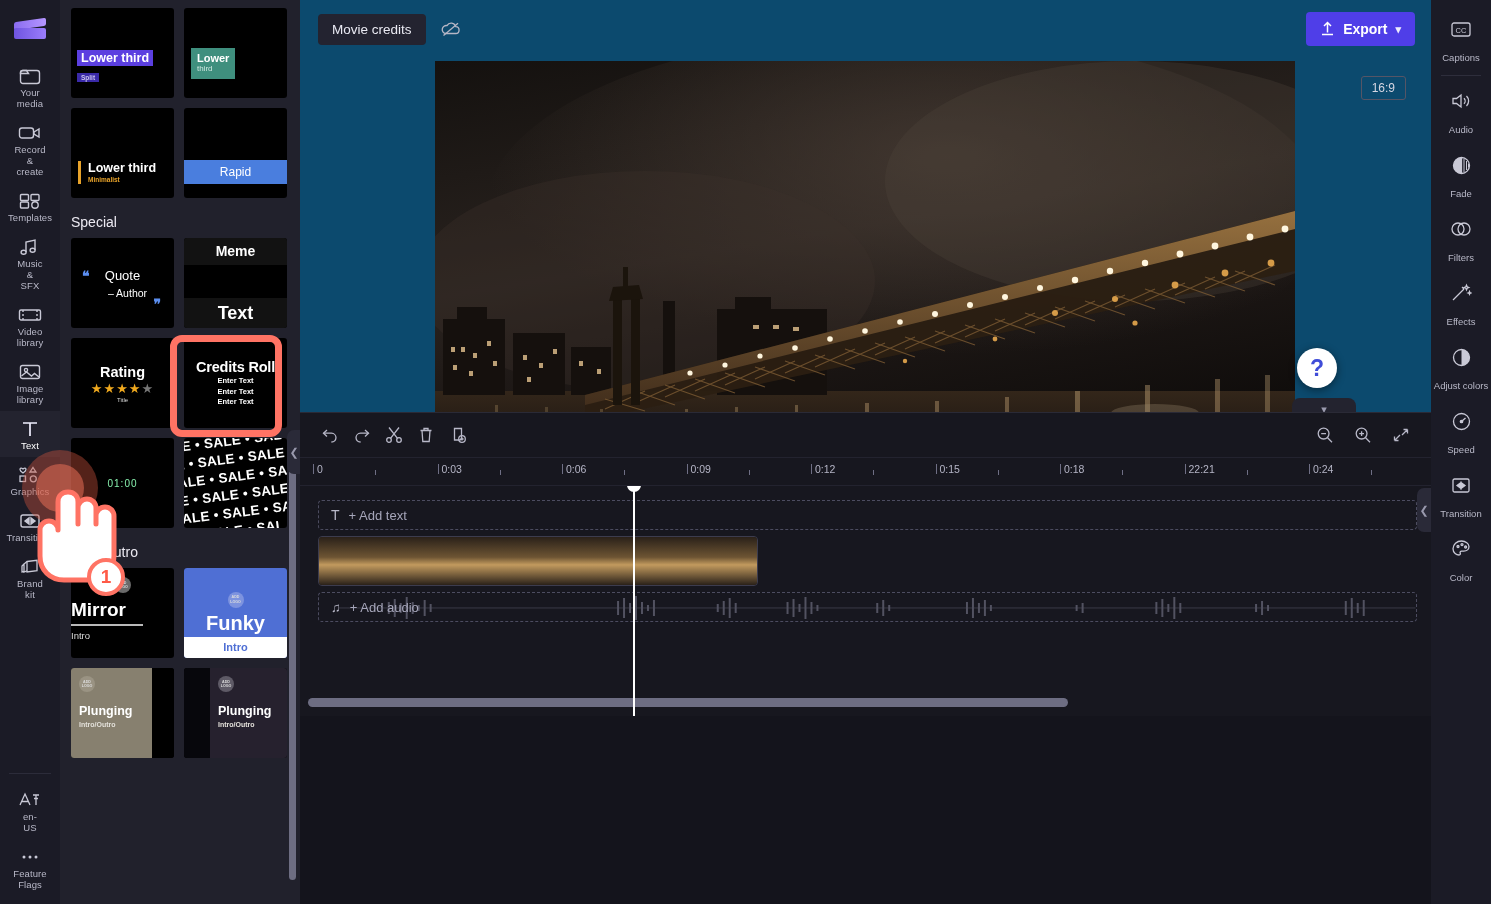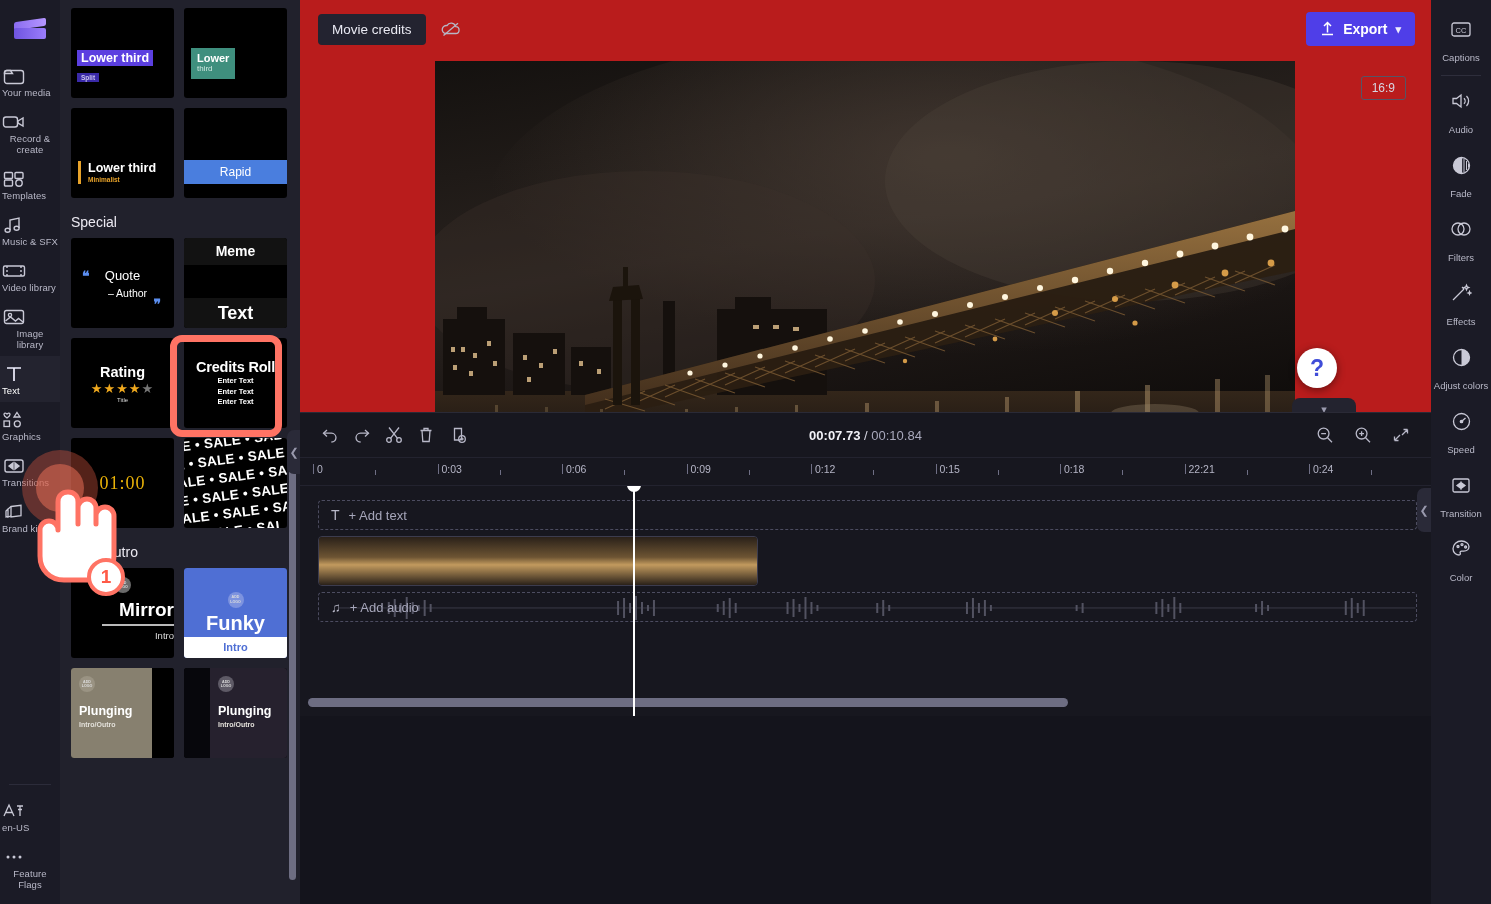--- a/index.html
+++ b/index.html
@@ -25,22 +25,22 @@
   .logo .lg1 {
     position:absolute; left:0; top:3px; width:32px; height:8px;
     background: linear-gradient(90deg,#8a6cf0,#b596ff); border-radius:2px;
     transform: skewY(-8deg);
   }
   .logo .lg2 {
     position:absolute; left:0; top:11px; width:32px; height:11px;
     background: linear-gradient(90deg,#6f54e0,#9b7dfb); border-radius:2px;
   }
   .rail-item {
-    width: 60px; padding: 7px 2px 6px; display: flex; flex-direction: column;
-    align-items: flex-start; gap: 0; cursor: pointer;
+    width: 60px; padding: 7px 18px 6px; display: flex; flex-direction: column;
+    align-items: center; gap: 0; cursor: pointer;
   }
   .rail-item .ic { width: 24px; height: 22px; display:flex; align-items:center; justify-content:center; color:#c9c9d6; }
   .rail-item .lbl {
     font-size: 9.5px; line-height: 11px; color: #b9b9c8; text-align: center; letter-spacing:.1px;
   }
   .rail-item.active { background: #23232f; }
   .rail-item.active .lbl { color:#fff; }
   .rail-spacer { flex: 1 1 auto; }
   .rail-divider { width: 42px; height:1px; background:#2c2c3a; margin: 4px 0 8px; }
 
@@ -76,24 +76,24 @@
   .lt-meme .bar { position:absolute; left:0; right:0; background:#121212; text-align:center;}
   .lt-meme .top { top:0; height:27px; line-height:27px; color:#fff; font-weight:700; font-size:14px;}
   .lt-meme .bot { bottom:0; height:30px; line-height:30px; color:#fff; font-weight:700; font-size:18px;}
   .lt-rating { position:absolute; inset:0; display:flex; flex-direction:column; align-items:center; justify-content:center;}
   .lt-rating .t { color:#fff; font-size:14.5px; font-weight:700;}
   .lt-rating .stars { font-size:13px; letter-spacing:1px; margin-top:1px;}
   .lt-rating .sub { color:#d7d7d7; font-size:6px; margin-top:1px;}
   .lt-credits { position:absolute; inset:0; display:flex; flex-direction:column; align-items:center; justify-content:center;}
   .lt-credits .t { color:#fff; font-size:14.5px; font-weight:700; letter-spacing:-.2px;}
   .lt-credits .l { color:#fff; font-size:7.5px; font-weight:700; line-height:9.5px; margin-top:1px;}
-  .lt-timer { position:absolute; inset:0; display:flex; align-items:center; justify-content:center; color:#eab308; font-family:Liberation Serif, serif; font-size:18px; letter-spacing:1px;}
+  .lt-timer { position:absolute; inset:0; display:flex; align-items:center; justify-content:center; color:#86efac; font-family:Liberation Sans, sans-serif; font-size:10px; letter-spacing:1px;}
   .lt-sale { position:absolute; inset:-6px; color:#fff; font-weight:800; font-size:13.5px; line-height:18px; transform: rotate(-7deg); overflow:hidden; letter-spacing:.3px;}
   .lt-sale div { white-space:nowrap; }
-  .lt-mirror { position:absolute; inset:0; display:flex; flex-direction:column; align-items:flex-end; justify-content:center;}
+  .lt-mirror { position:absolute; inset:0; display:flex; flex-direction:column; align-items:flex-start; justify-content:center;}
   .lt-mirror .t { color:#fff; font-size:19px; font-weight:700;}
   .lt-mirror .rule { width:72px; height:2px; background:#b9b9b9; margin:3px 0 4px;}
   .lt-mirror .s { color:#ddd; font-size:9.5px;}
   .lt-funky { position:absolute; inset:0; background:#4f6fd4; display:flex; flex-direction:column; align-items:center; justify-content:center;}
   .lt-funky .t { color:#fff; font-size:20px; font-weight:700; margin-top:4px;}
   .lt-funky .band { position:absolute; left:0; right:0; bottom:0; background:#fff; color:#4f6fd4; font-size:11px; font-weight:700; text-align:center; padding:4px 0 5px;}
   .lt-clean { position:absolute; inset:0; border:3px solid #fff; background:#000; display:flex; flex-direction:column; align-items:center; justify-content:center;}
   .lt-clean .t { color:#fff; font-size:15px; font-weight:700;}
   .lt-clean .s { color:#ddd; font-size:6.5px; font-weight:700; margin-top:2px;}
   .lt-plunge { position:absolute; inset:0; display:flex; }
@@ -109,21 +109,21 @@
     background:#6d6d82; border-radius:4px;
   }
   .panel-collapse {
     position:absolute; right:-1px; top:430px; width:14px; height:44px;
     background:#2a2a38; border-radius:7px 0 0 7px;
     display:flex; align-items:center; justify-content:center;
     color:#9a9aae; font-size:11px; cursor:pointer; z-index: 8;
   }
 
   
-  .center { flex:1 1 auto; height:716px; display:flex; flex-direction:column; background:#b91c1c; position:relative; }
+  .center { flex:1 1 auto; height:716px; display:flex; flex-direction:column; background:#0c4a6e; position:relative; }
   .topbar { height:58px; display:flex; align-items:center; padding: 0 16px 0 18px; gap:8px; flex:0 0 58px;}
   .proj-tab {
     background:#232330; color:#e9e9f2; font-size:13.5px; padding:8px 14px; border-radius:4px; cursor:pointer;
   }
   .cloud-btn { width:34px; height:32px; display:flex; align-items:center; justify-content:center; border-radius:4px; cursor:pointer; color:#b7b7c6;}
   .topbar-spacer { flex:1 1 auto; }
   .export-btn {
     background:#4f3ee8; color:#fff; font-size:14px; font-weight:700;
     height:34px; padding: 0 14px; border-radius:4px; display:flex; align-items:center; gap:8px; cursor:pointer;
   }
@@ -716,25 +716,20 @@
             </svg>
           </div>
         <div class="tl-tool">
             <svg width="17" height="18" viewBox="0 0 17 18" fill="none" stroke="currentColor" stroke-width="1.3">
               <path d="M4.5 2.5h7v9.5a2 2 0 01-2 2H4.5z"></path>
               <circle cx="12" cy="13" r="3.3"></circle>
               <path d="M12 11.4v3.2M10.4 13h3.2"></path>
             </svg>
           </div>
 
-        <div class="tl-timecode">
-          <span class="cur">00:07.73</span>
-          <span>/</span>
-          <span class="tot">00:10.84</span>
-        </div>
 
         <div class="tl-right">
           <div class="tl-tool">
               <svg width="18" height="18" viewBox="0 0 18 18" fill="none" stroke="currentColor" stroke-width="1.3">
                 <circle cx="7.6" cy="7.6" r="5.4"></circle>
                 <path d="M11.6 11.8l4.4 4.4M5.2 7.6h4.8"></path>
               </svg>
             </div>
           <div class="tl-tool">
               <svg width="18" height="18" viewBox="0 0 18 18" fill="none" stroke="currentColor" stroke-width="1.3">

